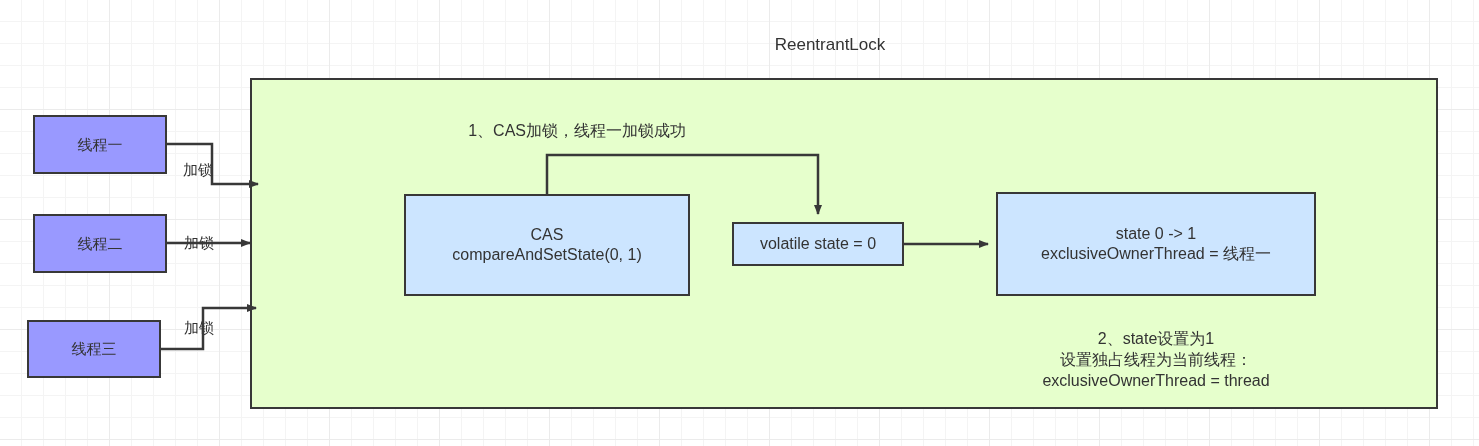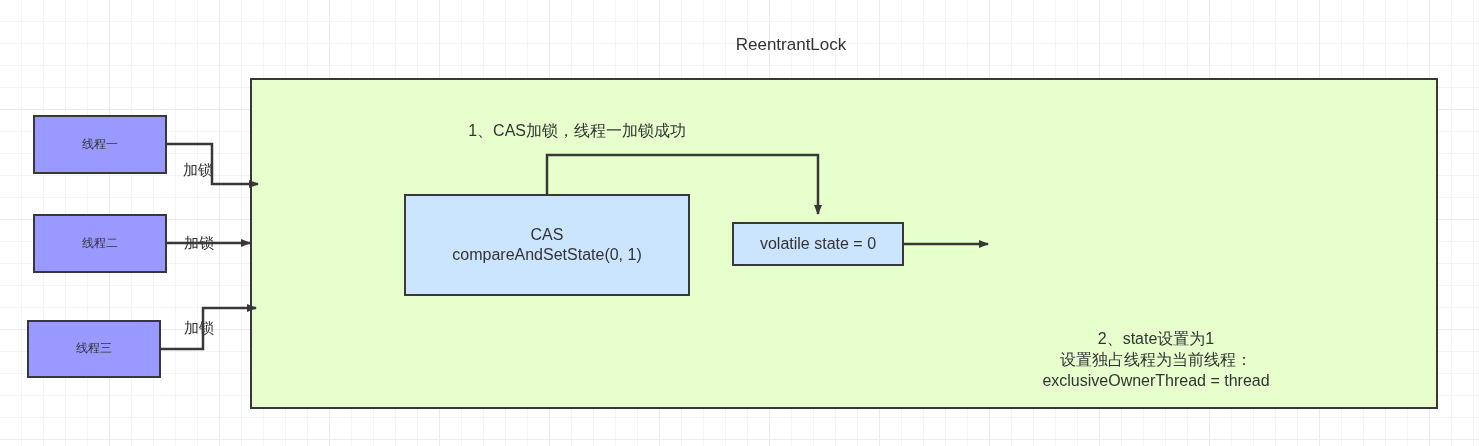--- a/index.html
+++ b/index.html
@@ -36,21 +36,21 @@
     display: flex;
     align-items: center;
     justify-content: center;
     text-align: center;
     color: #333333;
     line-height: 1.28;
     white-space: pre-line;
   }
   .thread-box {
     background: #9999ff;
-    font-size: 12px;
+    font-size: 15px;
   }
   .blue-box {
     background: #cce5ff;
     font-size: 16px;
   }
   .container-box {
     position: absolute;
     box-sizing: border-box;
     border: 2px solid #383838;
     background: #e6ffcc;
@@ -80,39 +80,41 @@
     font-size: 16px;
   }
 </style>
 </head>
 <body>
 
 <div id="canvas">
 
   <div class="container-box" style="left:250px; top:78px; width:1188px; height:331px;"></div>
 
-  <div class="plain-label" id="title-label" style="left:661px; top:34px; width:260px;">ReentrantLock</div>
+  <div class="plain-label" id="title-label" style="left:700px; top:34px; width:260px;">ReentrantLock</div>
 
   <div class="node thread-box" style="left:33px; top:115px; width:134px; height:59px;">线程一</div>
 
   <div class="node thread-box" style="left:33px; top:214px; width:134px; height:59px;">线程二</div>
 
   <div class="node thread-box" style="left:27px; top:320px; width:134px; height:58px;">线程三</div>
 
   <div class="edge-label" style="left:183px; top:161px;">加锁</div>
 
   <div class="edge-label" style="left:184px; top:234px;">加锁</div>
 
   <div class="edge-label" style="left:184px; top:319px;">加锁</div>
 
   <div class="node blue-box" style="left:404px; top:194px; width:286px; height:102px;">CAS
 compareAndSetState(0, 1)</div>
 
   <div class="node blue-box" style="left:732px; top:222px; width:172px; height:44px;">volatile state = 0</div>
 
+  <div class="node blue-box" style="left:996px; top:192px; width:320px; height:104px;">state 0 -&gt; 1
+exclusiveOwnerThread = 线程一</div>
 
   <div class="plain-label" id="step1-label" style="left:396px; top:120px; width:290px; text-align:right;">1、CAS加锁，线程一加锁成功</div>
 
   <div class="plain-label" id="step2-label" style="left:996px; top:328px; width:320px;">2、state设置为1
 设置独占线程为当前线程：
 exclusiveOwnerThread = thread</div>
 
   <svg class="svg-layer" viewBox="0 0 1479 446">
     <defs>
       <marker id="arrowhead" markerWidth="10" markerHeight="8" refX="9" refY="4" orient="auto" markerUnits="userSpaceOnUse">

